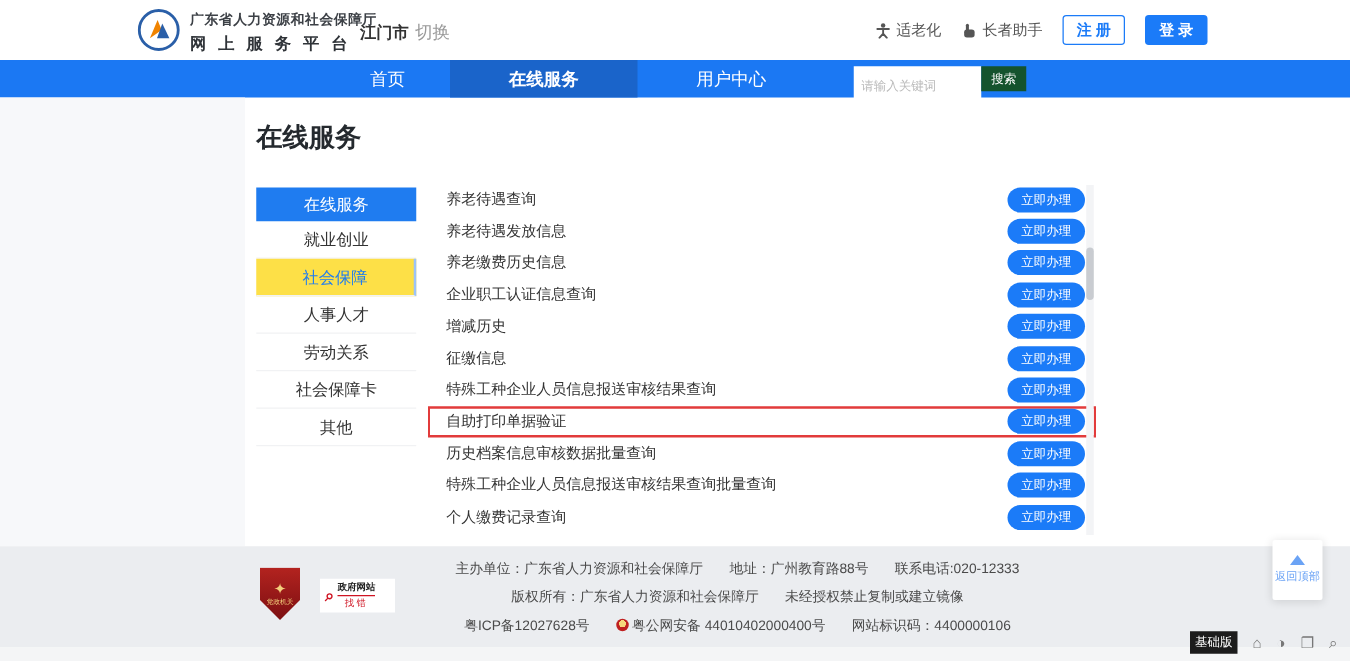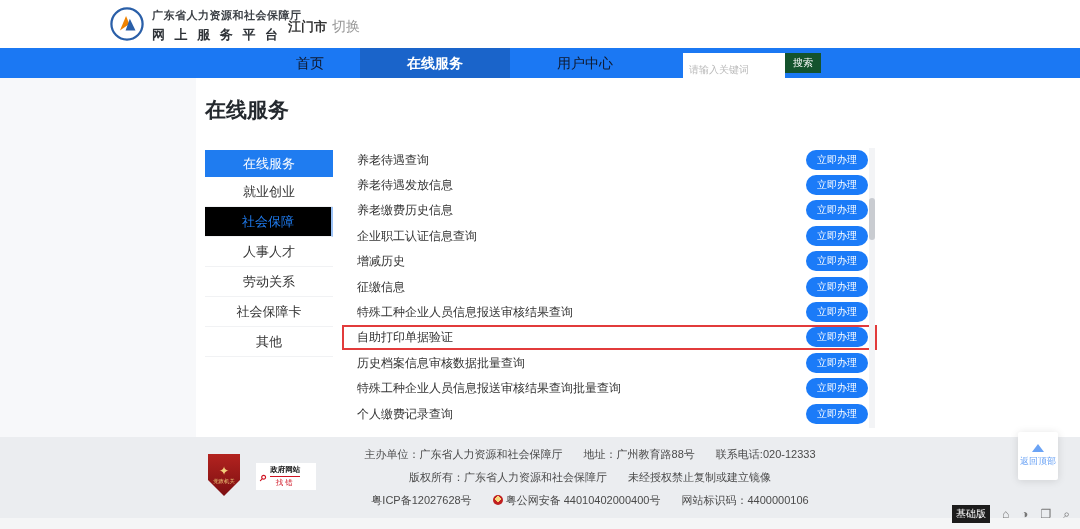--- a/index.html
+++ b/index.html
@@ -17,37 +17,37 @@
   .city-name { font-size:13px; font-weight:bold; color:#333; }
   .switch-link { font-size:14px; color:#999; margin-left:5px; cursor:pointer; }
   .hdr-right { position:absolute; right:114px; top:12px; display:flex; align-items:center; gap:16px; }
   .hdr-link { display:flex; align-items:center; gap:4px; font-size:12px; color:#555; cursor:pointer; }
   .btn-outline { width:50px; height:24px; line-height:22px; text-align:center; border:1px solid #1b7bf8; color:#1b7bf8; background:#fff; border-radius:3px; font-size:12px; font-weight:bold; cursor:pointer; }
   .btn-solid { width:50px; height:24px; line-height:24px; text-align:center; border:none; color:#fff; background:#1b7bf8; border-radius:3px; font-size:12px; font-weight:bold; cursor:pointer; }
 
   
   .nav { position:absolute; top:48px; left:0; width:1080px; height:30px; background:#1b78f3; }
   .nav-tabs { position:absolute; left:260px; top:0; height:30px; display:flex; }
-  .nav-tab { height:30px; line-height:30px; text-align:center; color:#0f172a; font-size:14px; cursor:pointer; }
+  .nav-tab { height:30px; line-height:30px; text-align:center; color:#ffffff; font-size:14px; cursor:pointer; }
   .nav-tab.t1 { width:100px; }
   .nav-tab.t2 { width:150px; background:#1a64ca; color:#fff; font-weight:bold; }
   .nav-tab.t3 { width:150px; }
   .search-wrap { position:absolute; left:683px; top:5px; display:flex; }
   .search-input { width:102px; height:32px; border:none; font-size:10px; padding:0 6px; color:#333; outline:none; }
   .search-input::placeholder { color:#bbb; }
   .search-btn { width:36px; height:20px; border:none; background:#14532d; color:#fff; font-size:10px; cursor:pointer; }
 
   
   .left-tint { position:absolute; left:0; top:78px; width:196px; height:359px; background:#f7f8fa; }
   .page-title { position:absolute; left:205px; top:96px; font-size:21px; font-weight:bold; color:#24292e; }
 
   .sidebar { position:absolute; left:205px; top:150px; width:128px; background:#fff; }
   .sb-header { height:27px; line-height:27px; text-align:center; background:#1f7cf0; color:#fff; font-size:13px; cursor:pointer; }
   .sb-item { height:30px; line-height:30px; text-align:center; font-size:13px; color:#333; border-bottom:1px solid #f1f2f4; cursor:pointer; }
-  .sb-item.active { background:#000000; color:#1f7cf0; border-right:2px solid #9cc3f7; }
+  .sb-item.active { background:#fde047; color:#1f7cf0; border-right:2px solid #9cc3f7; }
 
   .svc-list { position:absolute; left:342px; top:147px; width:535px; }
   .svc-row { position:relative; height:25.4px; }
   .svc-label { position:absolute; left:15px; top:50%; transform:translateY(-50%); font-size:12px; color:#333; }
   .pill { position:absolute; right:9px; top:50%; transform:translateY(-50%); width:62px; height:20px; border:none; border-radius:10px; background:#1b7bf8; color:#fff; font-size:10px; cursor:pointer; }
   .svc-row.hl { box-shadow:0 0 0 2px #e23b3b inset; }
   .scrollbar { position:absolute; left:869px; top:148px; width:6px; height:280px; background:#f3f4f6; }
   .scroll-thumb { position:absolute; left:0; top:50px; width:6px; height:42px; background:#c9ccd1; border-radius:3px; cursor:pointer; }
 
   
@@ -85,20 +85,38 @@
       <path d="M10.5 25 L17 9.5 L20.5 18 Z" fill="#f08300"></path>
       <path d="M16.5 25 L21 12.5 L27 25 Z" fill="#2a5fa8"></path>
     </svg>
     <div class="titles">
       <div class="org-name">广东省人力资源和社会保障厅</div>
       <div class="platform-name">网 上 服 务 平 台</div>
     </div>
     <div class="city-box">
       <span class="city-name">江门市</span><span class="switch-link">切换</span>
     </div>
+    <div class="hdr-right">
+      <div class="hdr-link">
+        <svg width="13" height="13" viewBox="0 0 14 14">
+            <circle cx="7" cy="2.6" r="1.9" fill="#555"></circle>
+            <path d="M2 5.6 h10 M7 5.6 v4 M7 9.6 l-3.2 3.6 M7 9.6 l3.2 3.6" stroke="#555" stroke-width="1.6" fill="none" stroke-linecap="round"></path>
+          </svg>
+        <span>适老化</span>
+      </div>
+      <div class="hdr-link">
+        <svg width="13" height="13" viewBox="0 0 14 14">
+            <rect x="4" y="1" width="2.6" height="7" rx="1.3" fill="#555"></rect>
+            <rect x="2.5" y="6" width="9" height="7" rx="2.4" fill="#555"></rect>
+          </svg>
+        <span>长者助手</span>
+      </div>
+      <button class="btn-outline">注 册</button>
+      <button class="btn-solid">登 录</button>
+    </div>
   </div>
 
   <div class="nav">
     <div class="nav-tabs">
       <div class="nav-tab t1">首页</div>
       <div class="nav-tab t2">在线服务</div>
       <div class="nav-tab t3">用户中心</div>
     </div>
     <div class="search-wrap">
       <input class="search-input" placeholder="请输入关键词" style="">

